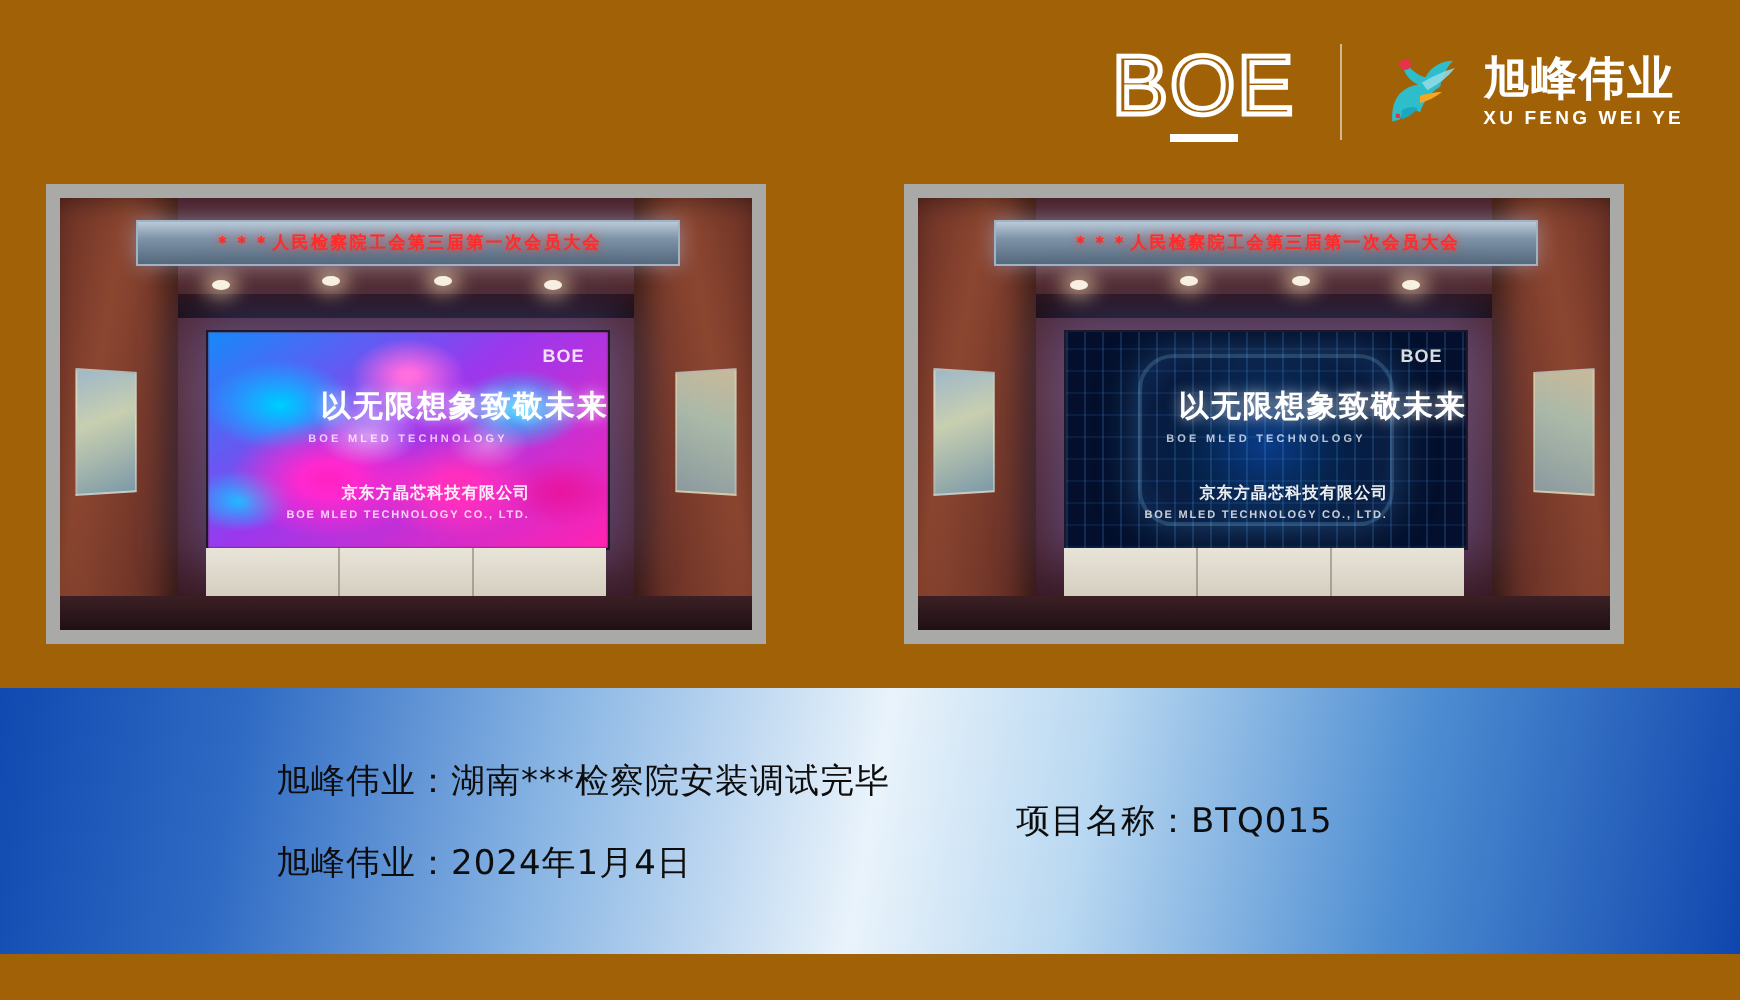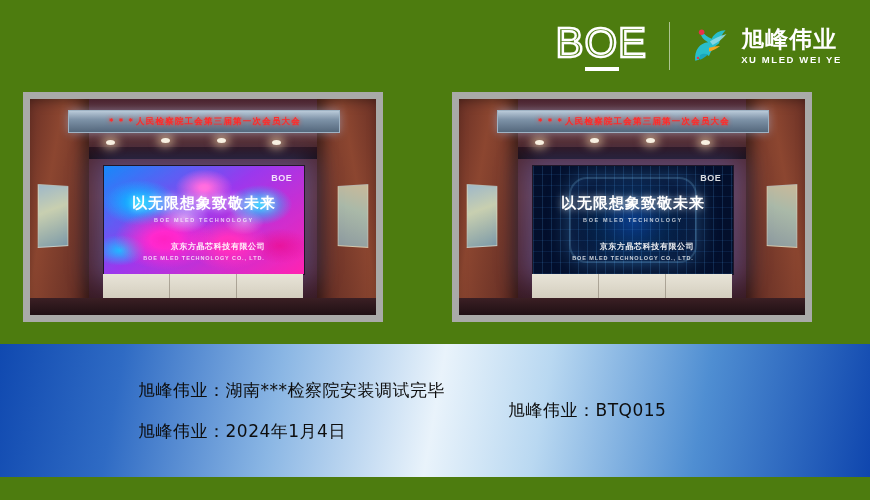--- a/index.html
+++ b/index.html
@@ -7,21 +7,21 @@
     padding: 0;
     background: #0f49b0;
   }
   body {
     font-family: "Liberation Sans", "DejaVu Sans", sans-serif;
   }
   #page {
     position: relative;
     width: 870px;
     height: 500px;
-    background: #4d7c0f;
+    background: #a16207;
     overflow: hidden;
   }
 
   
   .header-logos {
     position: absolute;
     top: 18px;
     right: 28px;
     height: 56px;
     display: flex;
@@ -245,21 +245,21 @@
     position: absolute;
     left: 18%; right: 18%; top: 10%; bottom: 10%;
     border: 2px solid rgba(120,200,255,0.30);
     border-radius: 18px;
     box-shadow: 0 0 22px rgba(90,180,255,0.35), inset 0 0 30px rgba(70,160,255,0.25);
   }
   .screen-slogan {
     position: absolute;
     left: 0; right: 0;
     top: 26%;
-    text-align: center;
+    text-align: right;
     color: #ffffff;
     font-size: 15px;
     font-weight: 700;
     letter-spacing: 1px;
     text-shadow: 0 0 7px rgba(255,255,255,0.75);
     font-family: "DejaVu Sans", "Liberation Sans", sans-serif;
     white-space: nowrap;
   }
   .screen-slogan-en {
     position: absolute;
@@ -379,21 +379,21 @@
           <path d="M20 82 C18 58 30 44 48 42 C36 36 30 26 32 16 C40 26 48 32 56 34 C62 22 74 16 86 16 C78 24 74 34 72 44 C62 50 54 60 50 72 C42 66 32 70 28 80 Z" fill="#27c2d6" opacity="0.95"></path>
           <path d="M52 40 C62 34 74 28 88 24 C80 34 70 42 58 48 Z" fill="#8fd9e6" opacity="0.9"></path>
           <path d="M50 54 C58 52 66 50 74 50 C66 56 58 60 50 62 Z" fill="#f5a623"></path>
           <path d="M30 70 C36 66 42 66 48 68 C42 74 36 78 30 80 Z" fill="#1ba7bd"></path>
           <circle cx="34" cy="20" r="6" fill="#e8314a"></circle>
           <circle cx="26" cy="76" r="2.6" fill="#e8314a"></circle>
         </svg>
       </div>
       <div class="xf-text">
         <div class="xf-cn">旭峰伟业</div>
-        <div class="xf-en">XU MLED WEI YE</div>
+        <div class="xf-en">XU FENG WEI YE</div>
       </div>
     </div>
 
   </div>
 
   <div class="photo left">
     <div class="photo-inner">
       <div class="room-wall"></div>
       <div class="ceiling"></div>
       <div class="ceiling-soffit"></div>
@@ -467,17 +467,17 @@
       <div class="floor"></div>
     </div>
   </div>
 
   <div class="info-panel">
     <div class="info-col col-1">
       <div class="info-line">旭峰伟业：湖南***检察院安装调试完毕</div>
       <div class="info-line">旭峰伟业：2024年1月4日</div>
     </div>
     <div class="info-col col-2">
-      <div class="info-line">旭峰伟业：BTQ015</div>
+      <div class="info-line">项目名称：BTQ015</div>
     </div>
   </div>
 
 </div>
 
 </body></html>

